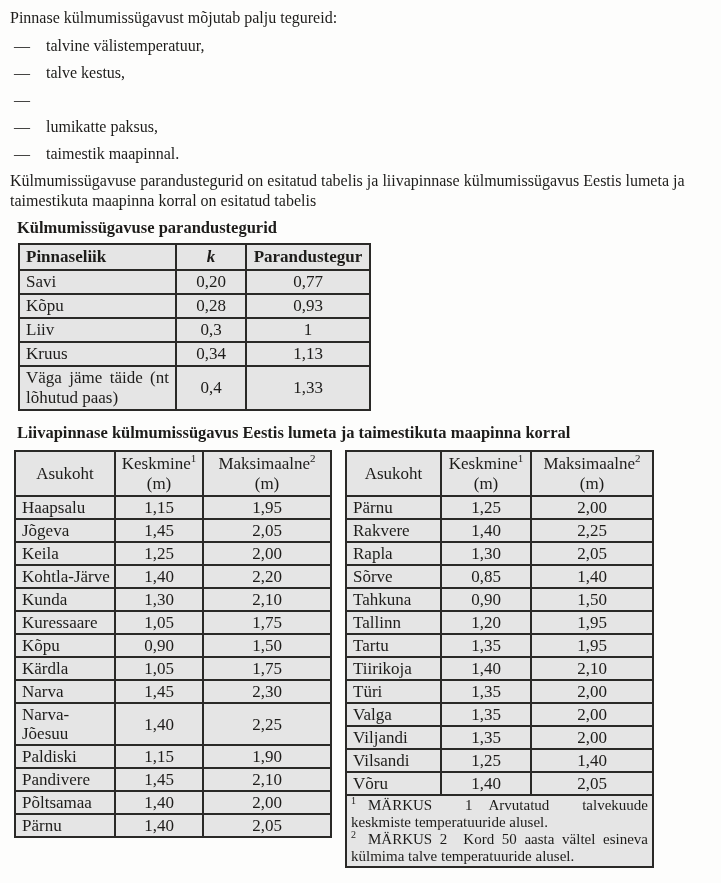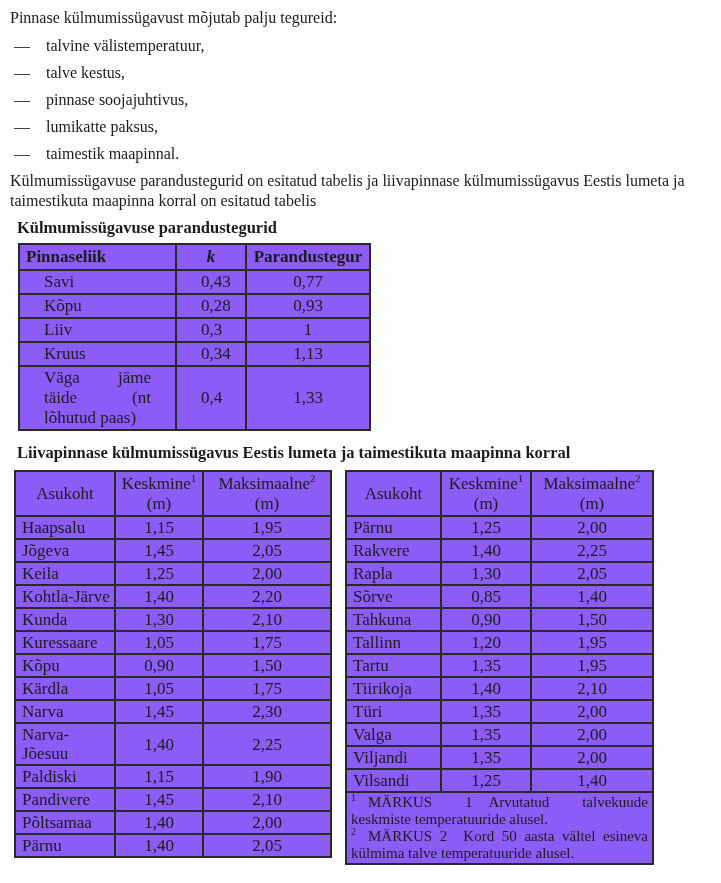--- a/index.html
+++ b/index.html
@@ -11,31 +11,31 @@
     padding: 8px 12px 4px 10px;
   }
   .intro { font-size: 16px; line-height: 20px; }
   .dash-list { margin-top: 8px; }
   .dash-item { display: flex; font-size: 16px; line-height: 20px; margin-bottom: 7px; }
   .dash-item .dash { width: 36px; flex: 0 0 36px; padding-left: 4px; }
   .para { margin-top: 2px; font-size: 16px; line-height: 20px; max-width: 700px; }
   .tbl-title { margin-top: 7px; font-size: 16.5px; font-weight: bold; padding-left: 7px; }
   .tbl-title2 { margin-top: 12px; font-size: 16.5px; font-weight: bold; padding-left: 7px; }
 
-  table { border-collapse: collapse; table-layout: fixed; background: #8b5cf6; }
+  table { border-collapse: collapse; table-layout: fixed; background: #e5e5e5; }
   th, td { border: 2px solid #2a2927; font-size: 17px; line-height: 20px; }
 
   
   .factors { margin: 5px 0 0 8px; width: 351px; }
   .factors col.c1 { width: 157px; }
   .factors col.c2 { width: 70px; }
   .factors col.c3 { width: 124px; }
   .factors th { height: 26px; padding: 1px 6px; text-align: center; font-weight: bold; }
   .factors th.left, .factors td.left { text-align: left; }
-  .factors td { height: 24px; padding: 1px 24px; text-align: center; }
+  .factors td { height: 24px; padding: 1px 6px; text-align: center; }
   .factors td.left { text-align: justify; }
   .italic { font-style: italic; }
 
   
   .loc-wrap { display: flex; gap: 13px; margin: 7px 0 0 4px; align-items: flex-start; }
   .loc { width: 316px; }
   .loc.right { width: 307px; }
   .loc col.c1 { width: 100px; }
   .loc.right col.c1 { width: 95px; }
   .loc col.c2 { width: 88px; }
@@ -61,21 +61,20 @@
   <div class="dash-item">
       <span class="dash">—</span>
       <span>talvine välistemperatuur,</span>
     </div>
   <div class="dash-item">
       <span class="dash">—</span>
       <span>talve kestus,</span>
     </div>
   <div class="dash-item">
       <span class="dash">—</span>
-      <span>pinnase soojajuhtivus,</span>
     </div>
   <div class="dash-item">
       <span class="dash">—</span>
       <span>lumikatte paksus,</span>
     </div>
   <div class="dash-item">
       <span class="dash">—</span>
       <span>taimestik maapinnal.</span>
     </div>
 </div>
@@ -91,21 +90,21 @@
       <col class="c3">
     </colgroup>
   <tbody>
       <tr>
     <th class="left">Pinnaseliik</th>
     <th class="italic">k</th>
     <th>Parandustegur</th>
   </tr>
   <tr>
         <td class="left">Savi</td>
-        <td>0,43</td>
+        <td>0,20</td>
         <td>0,77</td>
       </tr>
   <tr>
         <td class="left">Kõpu</td>
         <td>0,28</td>
         <td>0,93</td>
       </tr>
   <tr>
         <td class="left">Liiv</td>
         <td>0,3</td>
@@ -279,20 +278,25 @@
           <td class="name">Viljandi</td>
           <td>1,35</td>
           <td>2,00</td>
         </tr>
     <tr>
           <td class="name">Vilsandi</td>
           <td>1,25</td>
           <td>1,40</td>
         </tr>
     <tr>
+          <td class="name">Võru</td>
+          <td>1,40</td>
+          <td>2,05</td>
+        </tr>
+    <tr>
       <td class="notes-cell" colspan="3">
         <div class="note"><sup>1</sup><span class="nlabel">MÄRKUS 1</span><span>Arvutatud talvekuude keskmiste temperatuuride alusel.</span></div>
         <div class="note"><sup>2</sup><span class="nlabel">MÄRKUS 2</span><span>Kord 50 aasta vältel esineva külmima talve temperatuuride alusel.</span></div>
       </td>
     </tr>
   </tbody>
     </table>
 
 </div>
 

